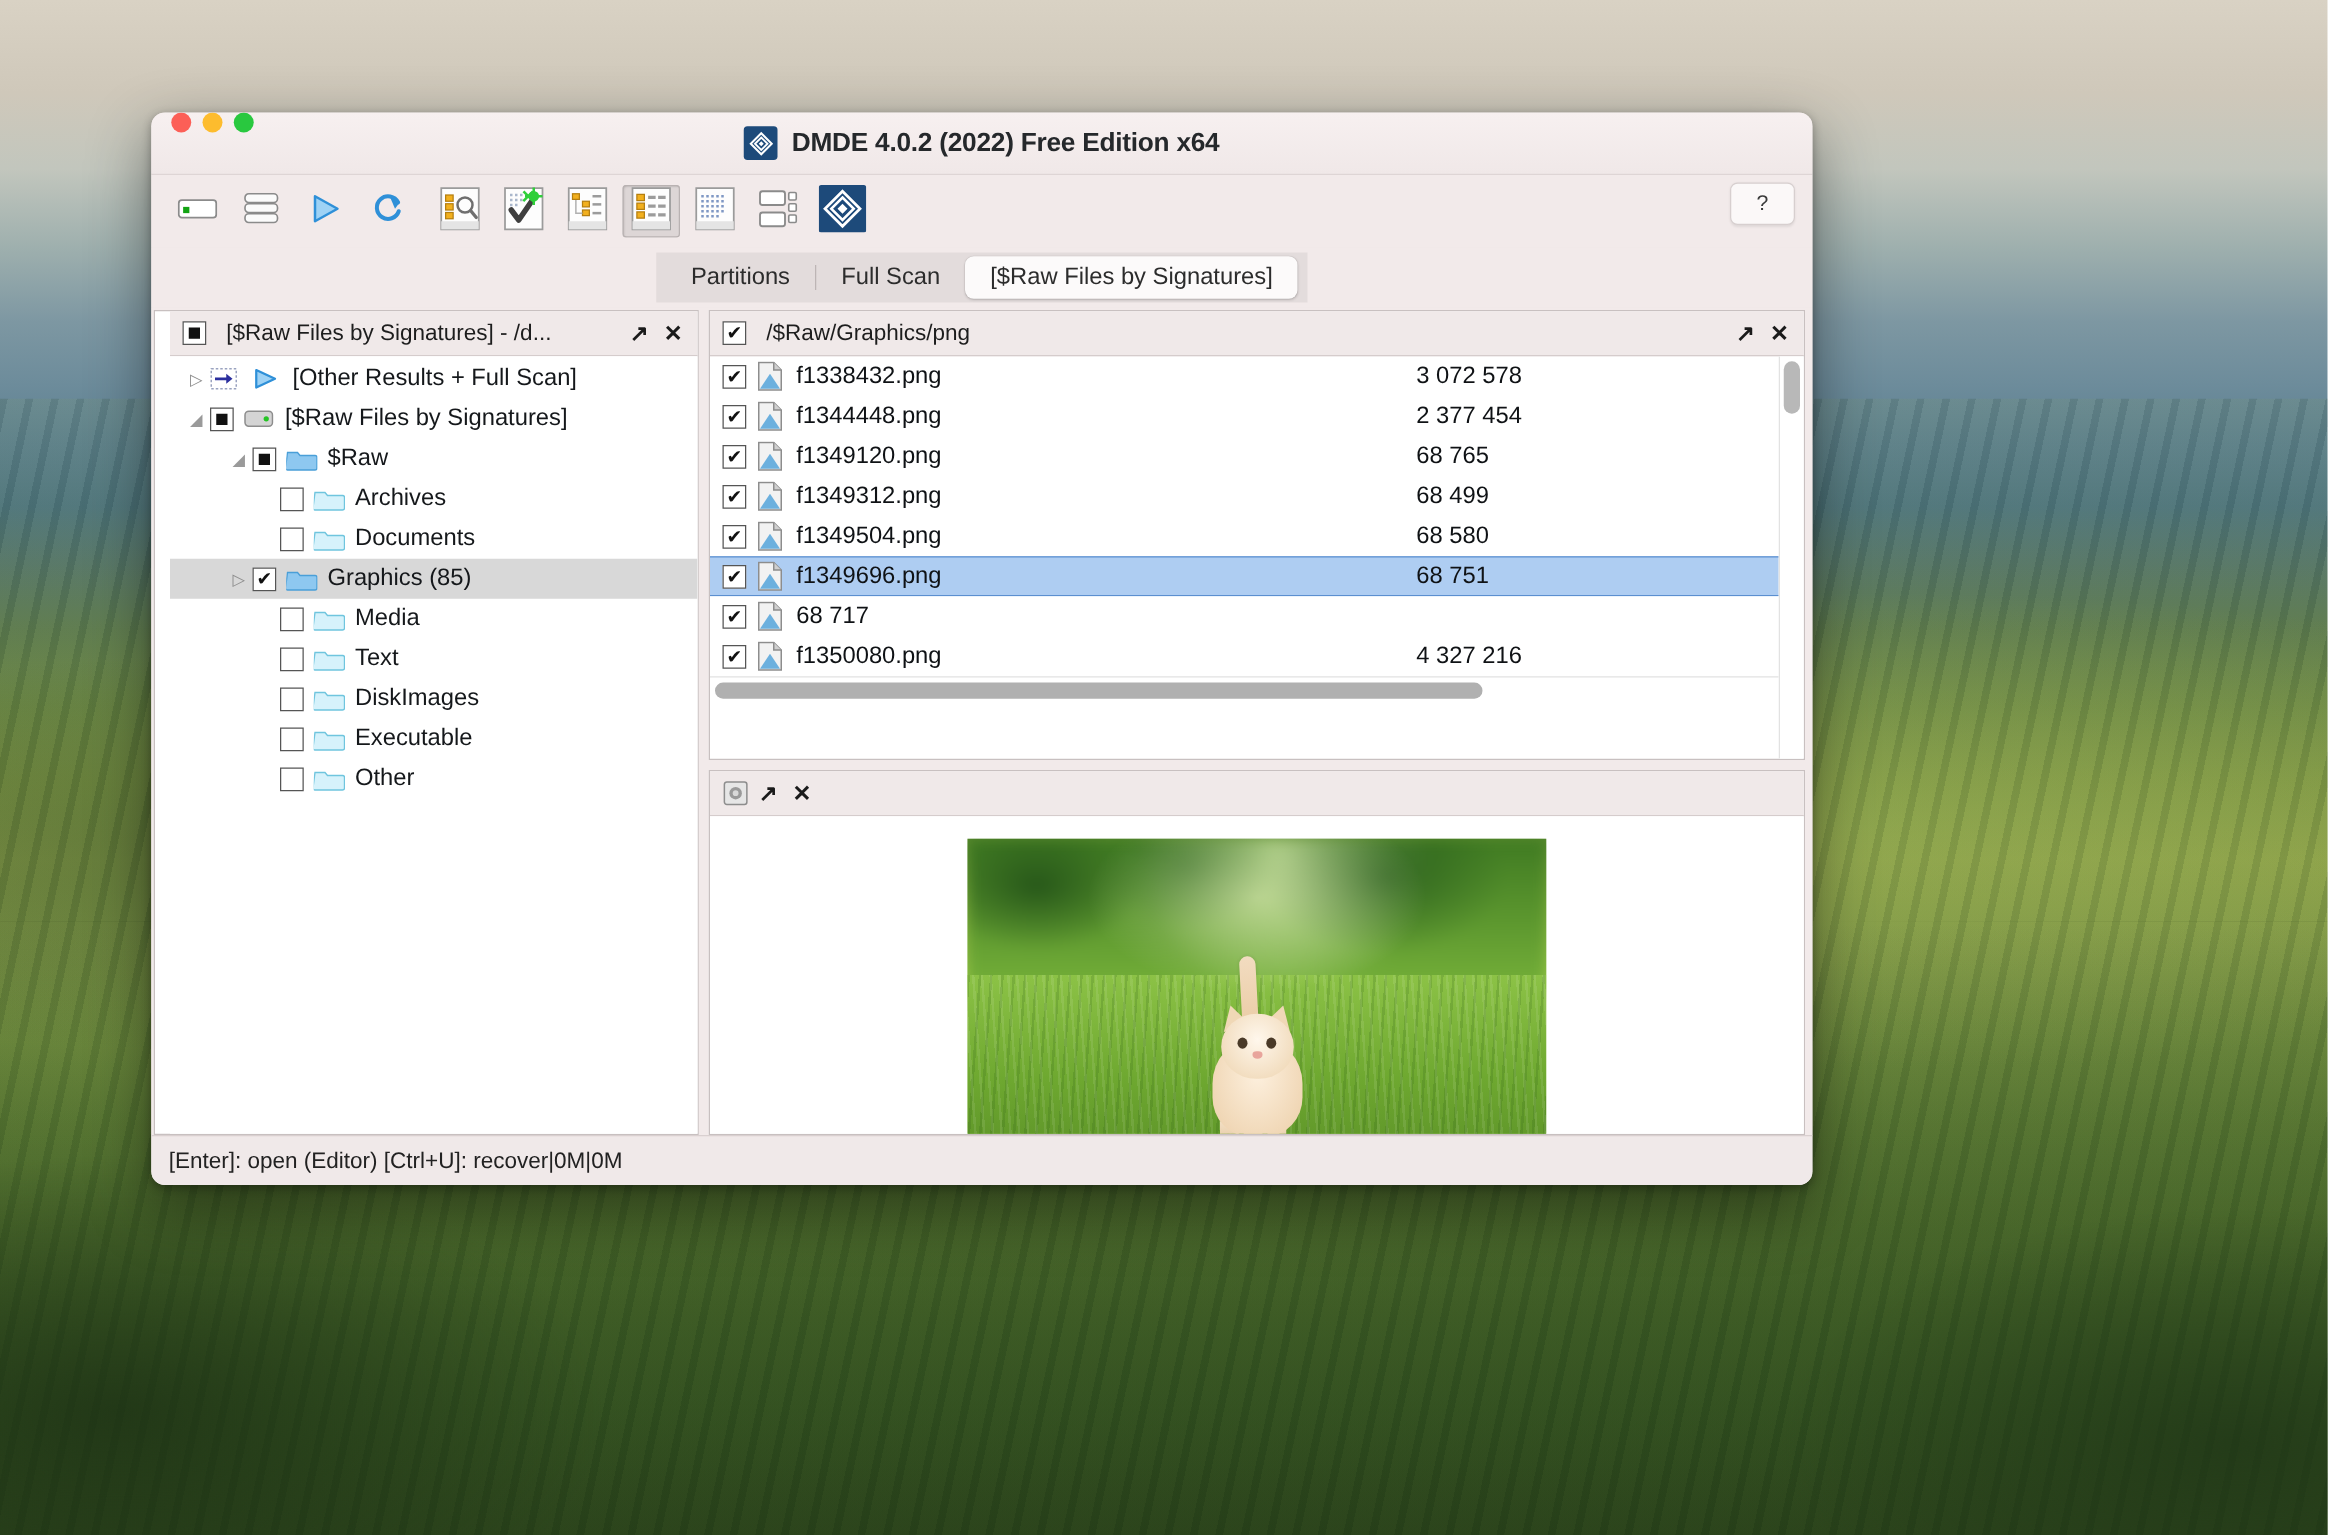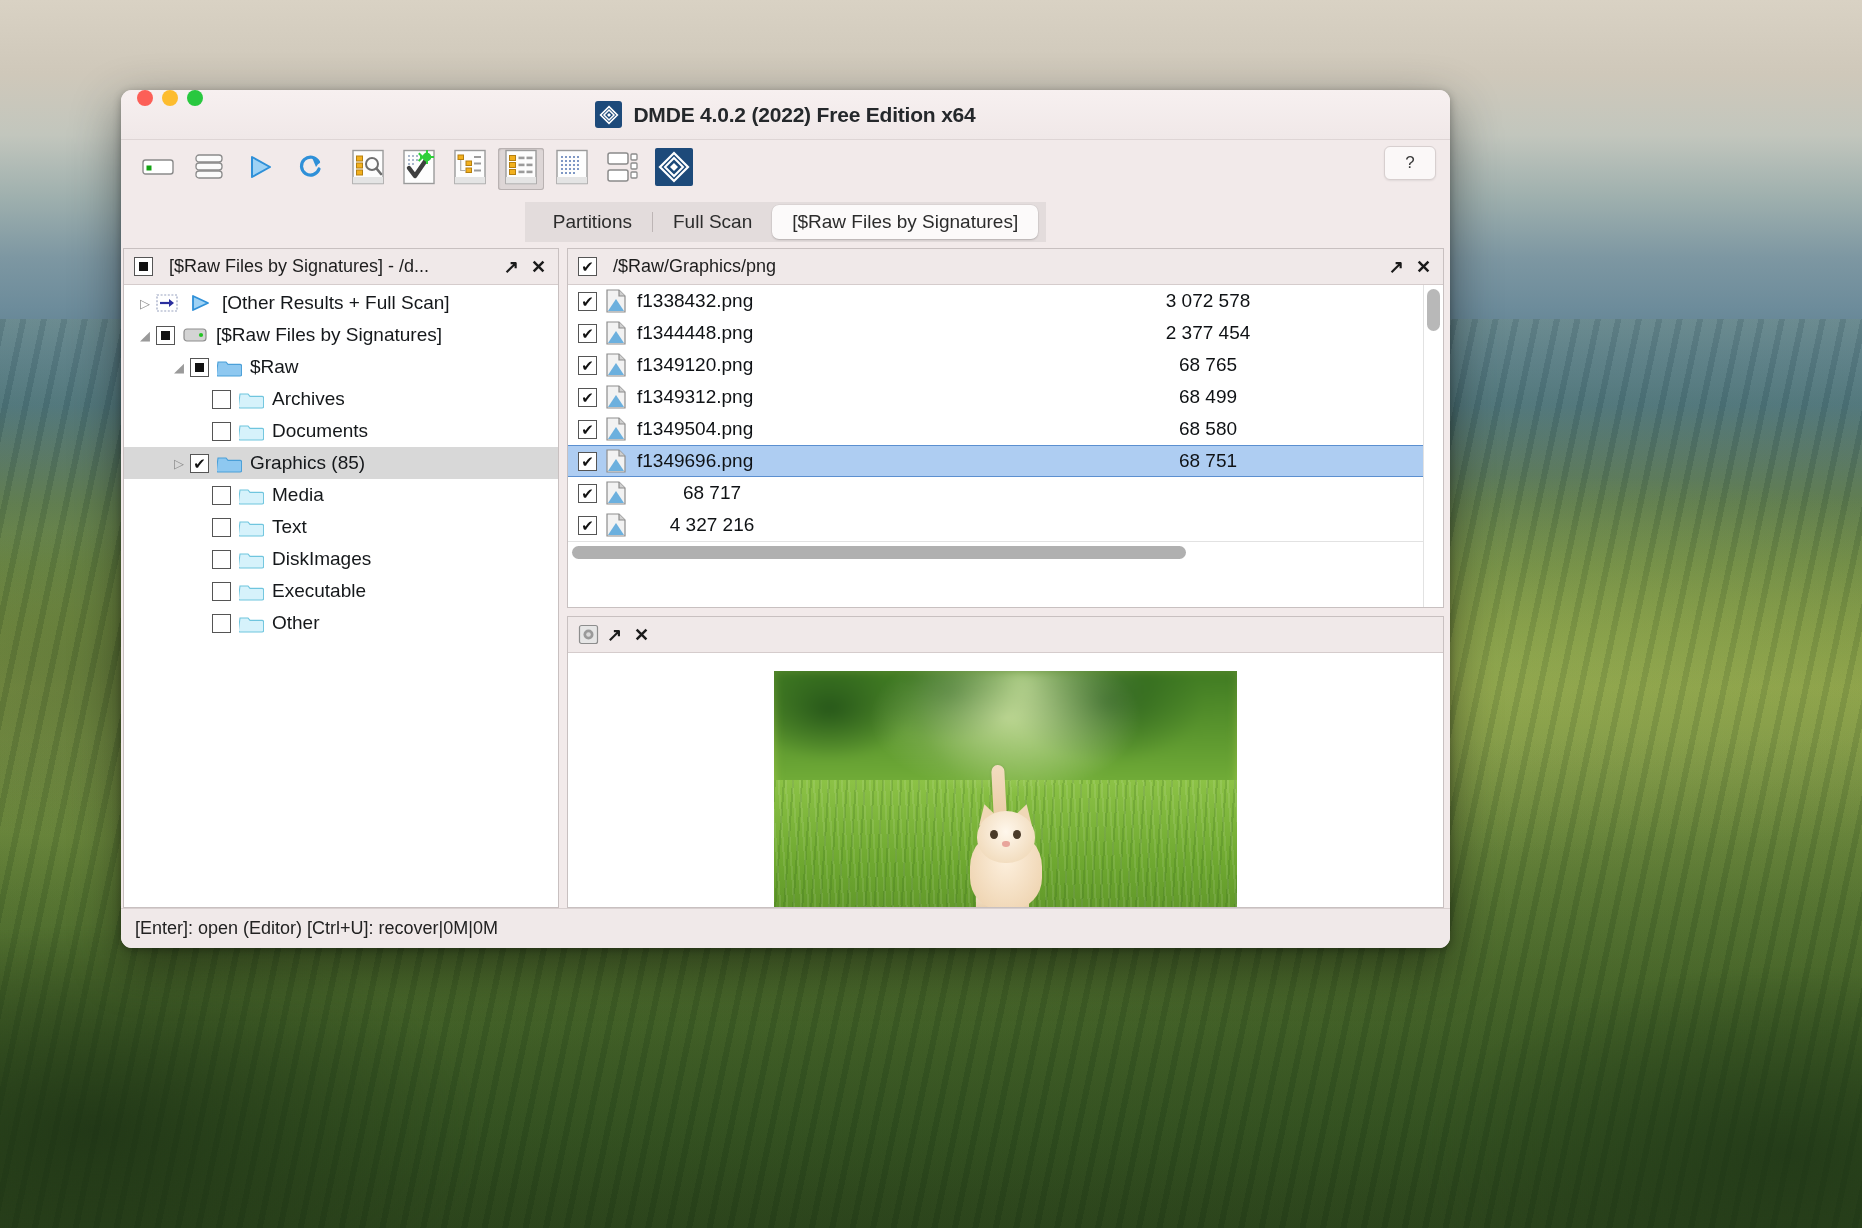--- a/index.html
+++ b/index.html
@@ -167,21 +167,21 @@
   .panel-title {
     font-size: 18px; color: #1d1d1d;
     white-space: nowrap; overflow: hidden; text-overflow: ellipsis;
     flex: 1 1 auto;
   }
   .panel-btns { display: flex; align-items: center; gap: 12px; padding-right: 6px; }
   .pbtn { font-size: 18px; color: #1a1a1a; line-height: 1; font-weight: bold; }
 
   
   #left-col { width: 436px; flex: 0 0 436px; display: flex; flex-direction: column; padding: 2px 0 0 0;}
-  #tree-panel { flex: 1 1 auto; }
+  #tree-panel { flex: 1 1 auto; padding-left: 12px; }
 
   #tree { flex: 1 1 auto; overflow: hidden; padding-top: 2px; background: #fff; }
   .tnode {
     height: 32px; display: flex; align-items: center;
     font-size: 19px; color: #15181b;
     padding-right: 6px;
     white-space: nowrap;
   }
   .tnode.sel { background: #d8d8d8; }
   .arrow {
@@ -230,21 +230,21 @@
     box-shadow: inset 0 1px 0 #5b8fd0, inset 0 -1px 0 #5b8fd0;
   }
   .frow .cbx {
     width: 19px; height: 19px; flex: 0 0 19px;
     border: 1.6px solid #555; background: #fff;
     display: flex; align-items: center; justify-content: center;
     margin-right: 9px; font-size: 15px; line-height: 1; color: #111;
   }
   .frow .dicon { width: 22px; flex: 0 0 22px; margin-right: 9px; display: flex; }
   .fname { flex: 1 1 auto; white-space: nowrap; overflow: hidden; }
-  .fsize { width: 150px; text-align: center; }
+  .fsize { width: 150px; text-align: left; }
   .fmod  { width: 140px; padding-left: 14px; }
 
   
   #vscroll {
     width: 20px; flex: 0 0 20px;
     background: #fff;
     border-left: 1px solid #e2e2e2;
     position: relative;
   }
   #vthumb {
@@ -796,20 +796,21 @@
               </div>
               <div class="frow">
                 <span class="cbx">✔</span>
                 <span class="dicon">
                     <svg width="20" height="24" viewBox="0 0 20 24">
                       <path d="M1 1 h12 l6 6 v16 h-18 z" fill="#f2f2f2" stroke="#8d8d8d" stroke-width="1.2"></path>
                       <path d="M13 1 v6 h6" fill="#cfcfcf" stroke="#8d8d8d" stroke-width="1.2"></path>
                       <path d="M2 22 L10 10 L18 22 z" fill="#4a9fd8" opacity=".8"></path>
                     </svg>
                   </span>
+                <span class="fname">f1350080.png</span>
                 <span class="fsize">4 327 216</span>
                 <span class="fmod"></span>
               </div>
             </div>
 
             <div id="hscroll">
               <div id="hthumb"></div>
             </div>
           </div>
 

